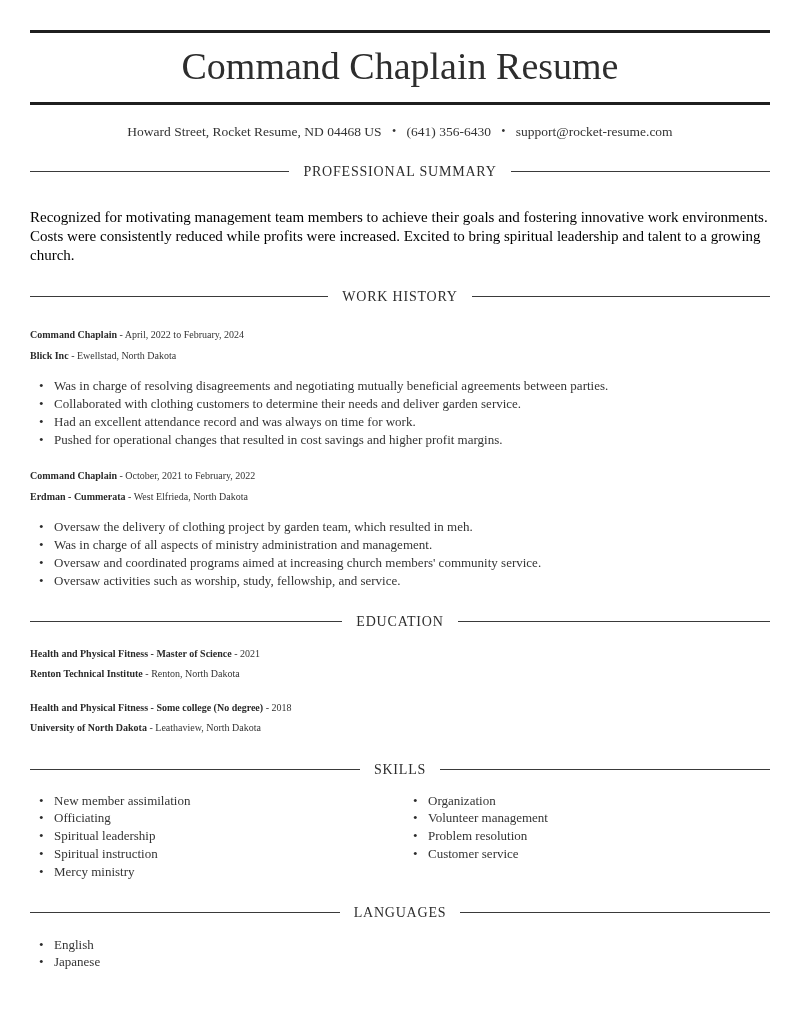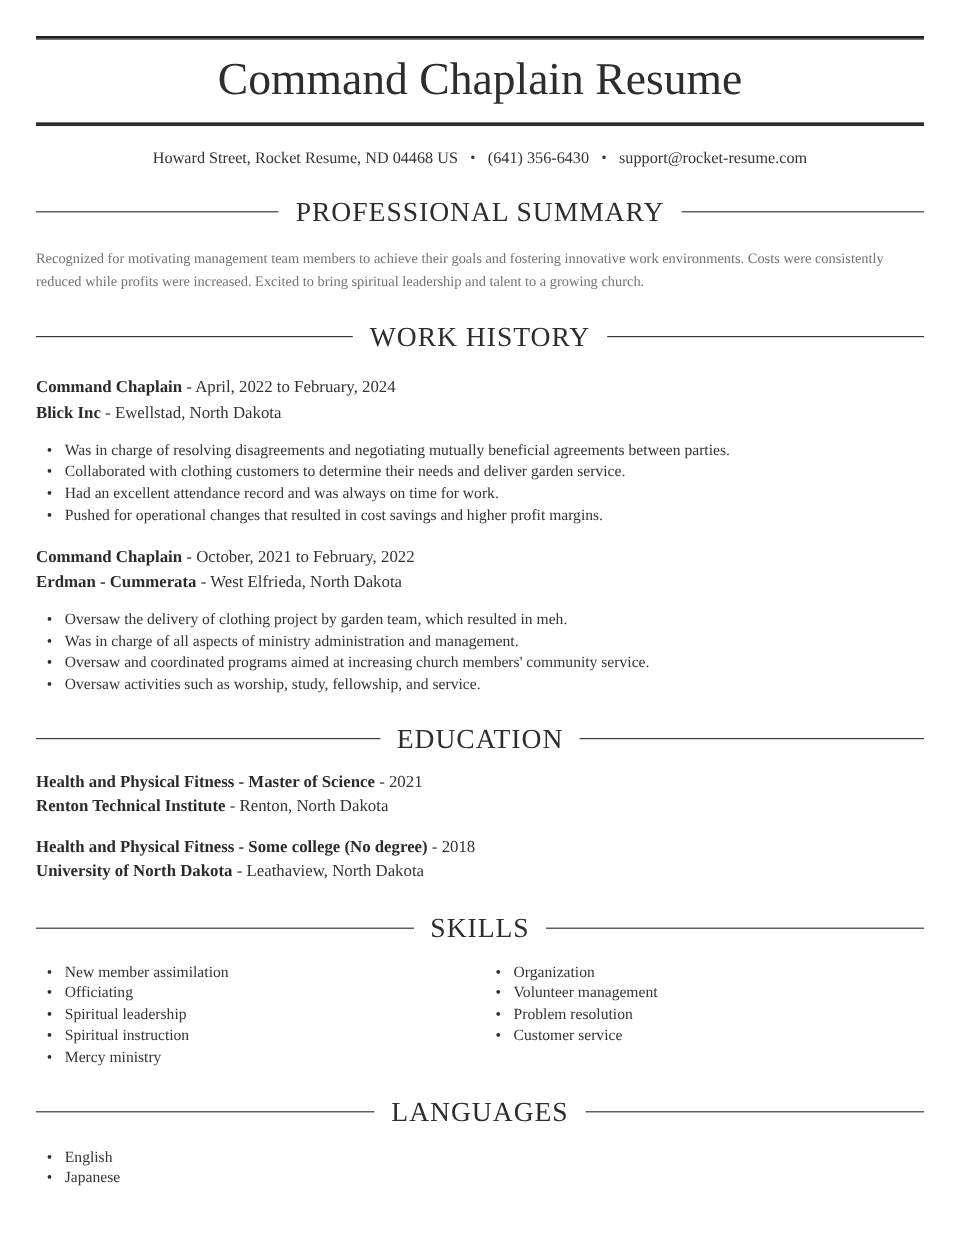--- a/index.html
+++ b/index.html
@@ -20,27 +20,27 @@
   }
   .contact-line {
     text-align: center; font-size: 13.5px; color: #333333; margin-top: 19px;
   }
   .contact-line .dot { margin: 0 7px; font-size: 12px; position: relative; top: -1px; }
   .section-header {
     display: flex; align-items: center; margin: 24px 0 13px 0;
   }
   .section-header .rule { flex: 1; border-top: 1.5px solid #3a3a3a; height: 0; }
   .section-header .section-title {
-    padding: 0 14px; font-size: 23px; font-weight: 400; color: #2d2d2d;
+    padding: 0 14px; font-size: 14px; font-weight: 400; color: #2d2d2d;
     letter-spacing: 0.8px; white-space: nowrap;
   }
-  .summary-text { font-size: 12px; line-height: 19px; margin-top: 16px; color: #737373; }
+  .summary-text { font-size: 15px; line-height: 19px; margin-top: 28px; color: #000000; }
   .job { margin-top: 19px; }
   .job + .job { margin-top: 16px; }
-  .job-line, .edu-line { font-size: 14px; line-height: 21px; color: #343434; }
+  .job-line, .edu-line { font-size: 10px; line-height: 21px; color: #343434; }
   .b { font-weight: 700; color: #2b2b2b; }
   ul.dotted { list-style: none; margin-top: 11px; }
   ul.dotted li {
     position: relative; padding-left: 24px; font-size: 13px; line-height: 18px; color: #343434;
   }
   ul.dotted li::before {
     content: "\2022"; position: absolute; left: 9px; top: 0; font-size: 13px; color: #2b2b2b;
   }
   .edu-entry { margin-top: 14px; }
   .edu-entry:first-of-type { margin-top: 16px; }

